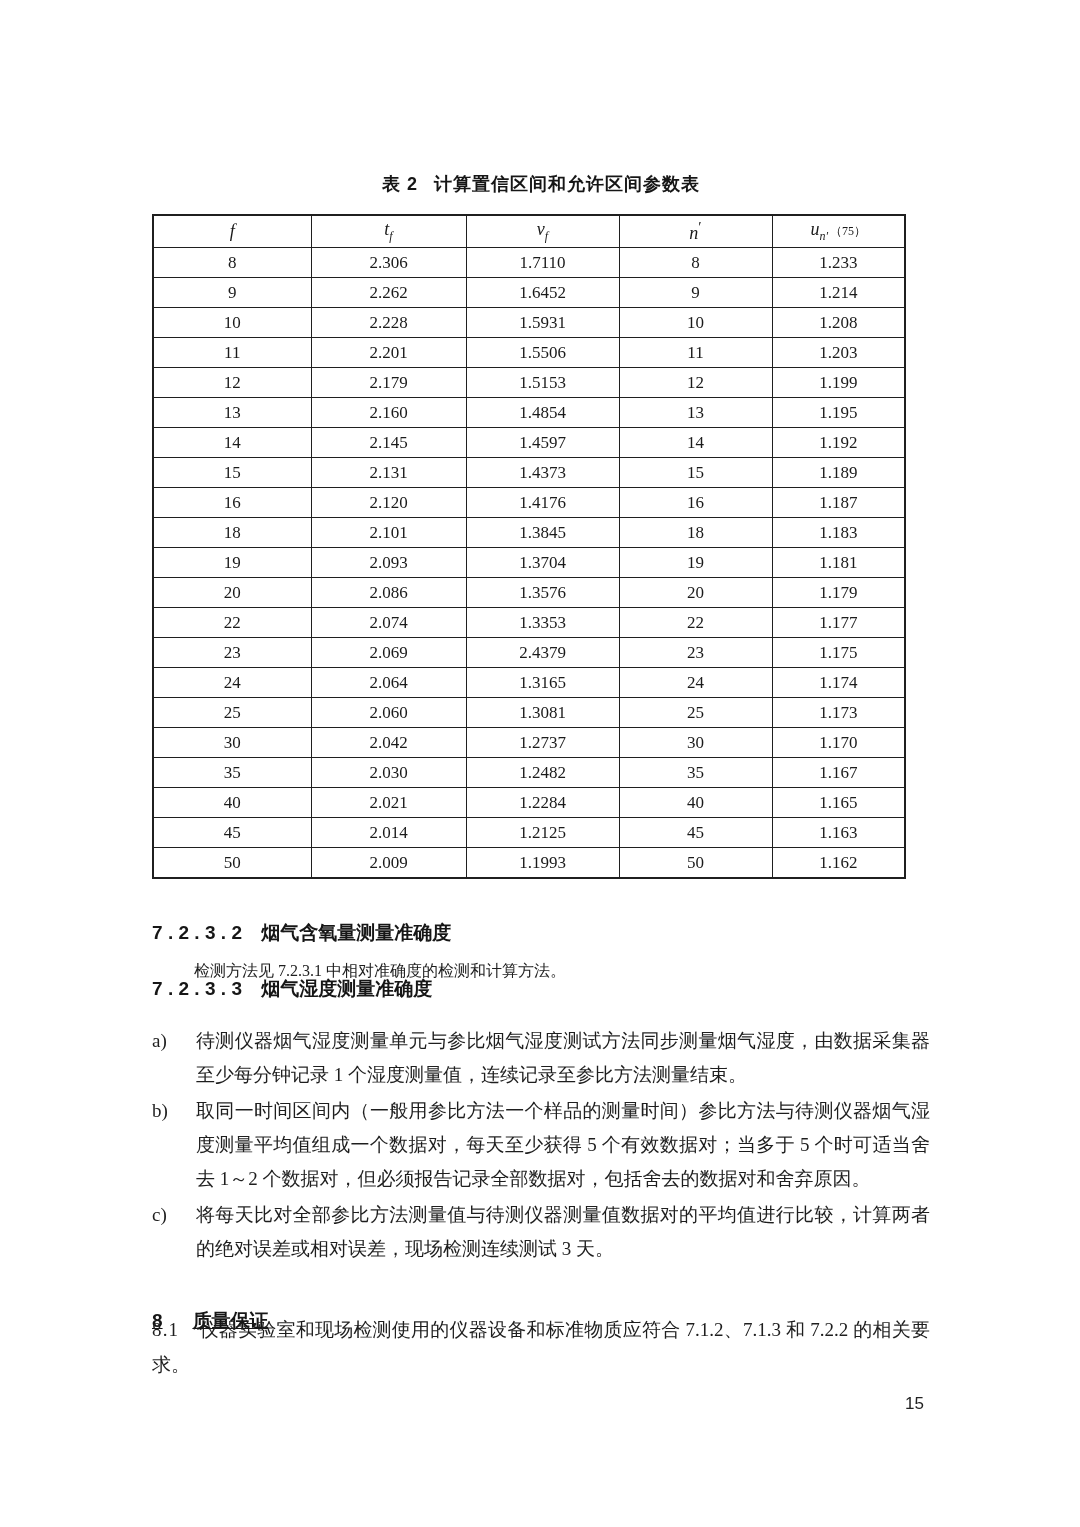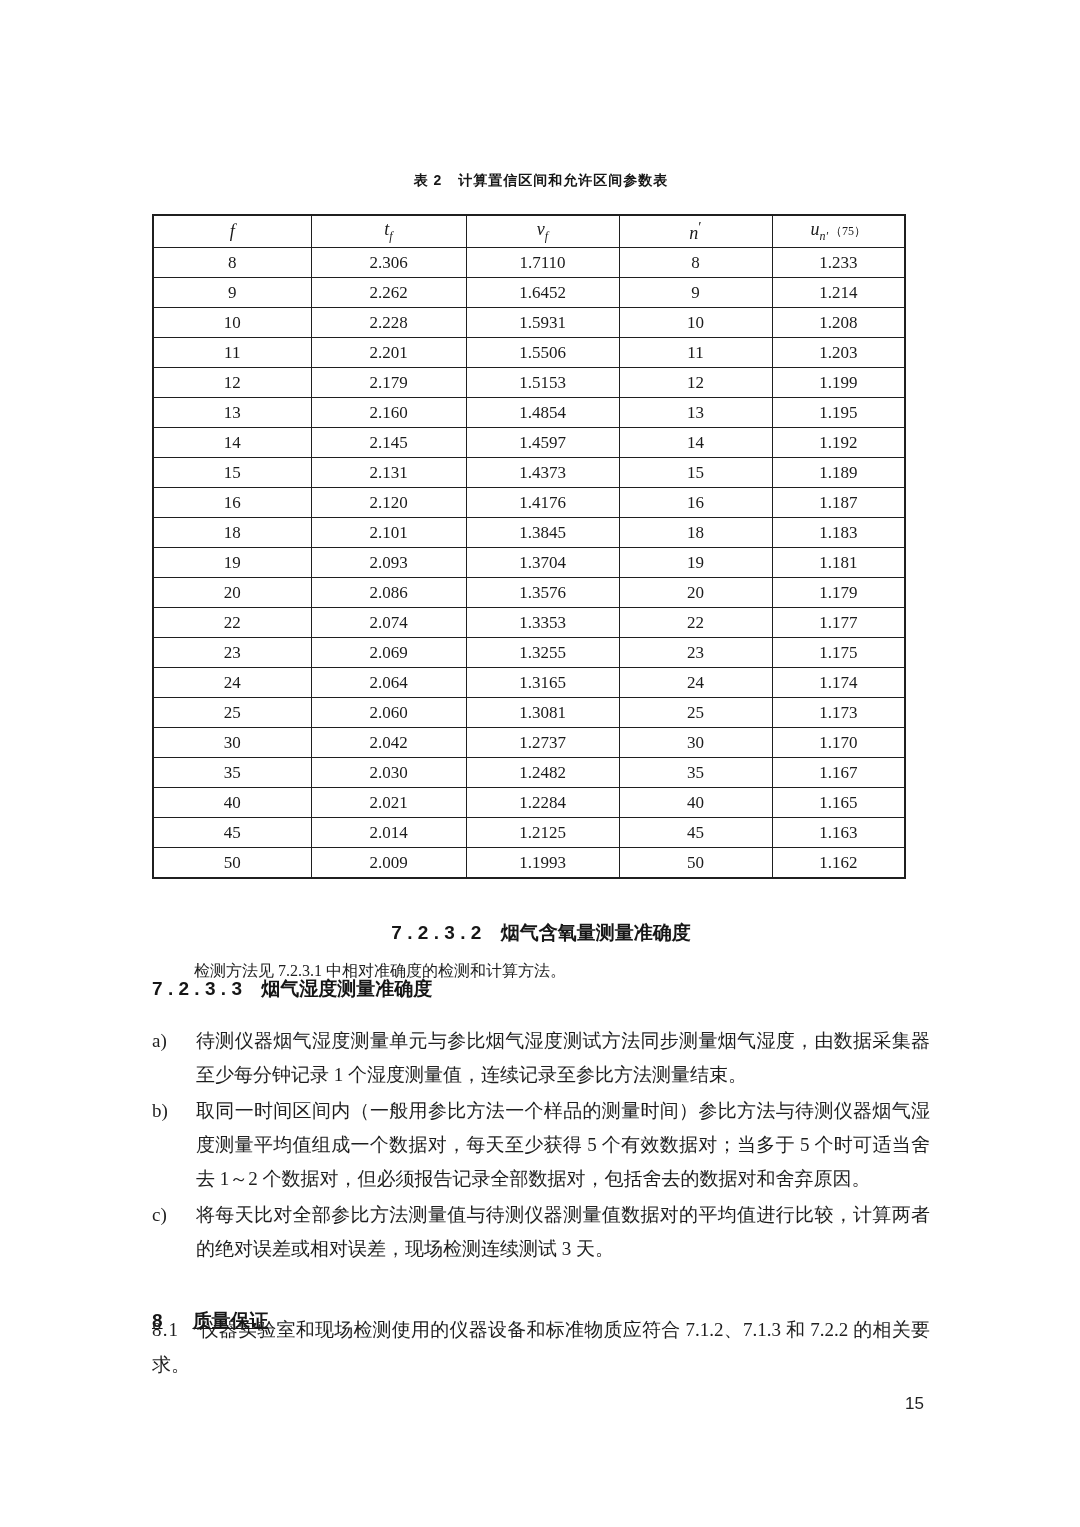--- a/index.html
+++ b/index.html
@@ -12,21 +12,21 @@
     font-family: "Liberation Serif", serif;
     overflow: hidden;
   }
   .content-abs { position: absolute; left: 152px; width: 778px; }
 
   .doc-title {
     top: 172px;
     text-align: center;
     font-family: "Liberation Sans", sans-serif;
     font-weight: bold;
-    font-size: 14px;
+    font-size: 18px;
     color: #161616;
     letter-spacing: 1px;
   }
   .doc-title .tlabel { margin-right: 16px; }
 
   table.param-table {
     position: absolute;
     left: 152px;
     top: 214px;
     width: 752px;
@@ -55,21 +55,21 @@
     font-weight: bold;
     font-size: 19px;
     color: #161616;
     white-space: nowrap;
   }
   .sec-heading .sec-num {
     letter-spacing: 0.28em;
     margin-right: 14px;
     font-family: "Liberation Sans", sans-serif;
   }
-  .h7232 { top: 920px; text-align: center; }
+  .h7232 { top: 920px; }
   .p7232 { top: 956px; font-size: 16px; text-indent: 42px; line-height: 30px; }
   .h7233 { top: 976px; }
 
   .list-item { line-height: 34px; font-size: 19px; text-align: justify; }
   .list-item .marker {
     position: absolute; left: 0; top: 0;
     font-family: "Liberation Serif", serif;
   }
   .list-item .li-text { display: block; padding-left: 44px; }
   .item-a { top: 1024px; }
@@ -205,21 +205,21 @@
         <tr>
           <td>22</td>
           <td>2.074</td>
           <td>1.3353</td>
           <td>22</td>
           <td>1.177</td>
         </tr>
         <tr>
           <td>23</td>
           <td>2.069</td>
-          <td>1.3255</td>
+          <td>2.4379</td>
           <td>23</td>
           <td>1.175</td>
         </tr>
         <tr>
           <td>24</td>
           <td>2.064</td>
           <td>1.3165</td>
           <td>24</td>
           <td>1.174</td>
         </tr>

